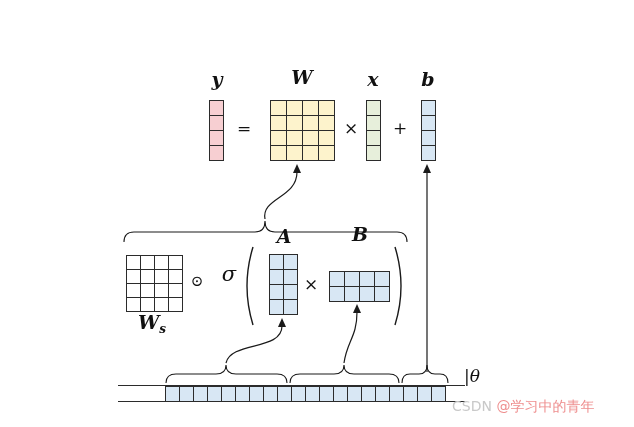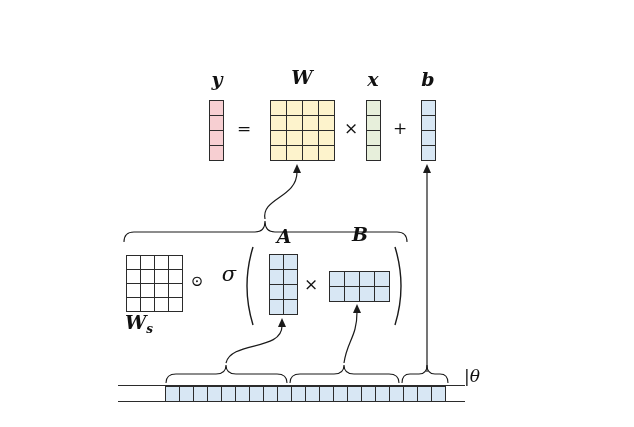--- a/index.html
+++ b/index.html
@@ -165,23 +165,27 @@
   </svg>
 
   <div class="clabel" style="left:217px;top:70px">y</div>
   <div class="op" style="left:244px;top:120px">=</div>
   <div class="clabel" style="left:302px;top:68px">W</div>
   <div class="op" style="left:351px;top:120px">×</div>
   <div class="clabel" style="left:373px;top:70px">x</div>
   <div class="op" style="left:400px;top:120px">+</div>
   <div class="clabel" style="left:428px;top:70px">b</div>
 
-  <div class="clabel" style="left:139px;top:313px"><span>W</span><span class="sub">s</span></div>
+  <div class="clabel" style="left:152px;top:313px"><span>W</span><span class="sub">s</span></div>
   <div class="op" style="left:197px;top:274px;font-size:15px">⊙</div>
   <div class="op sigma" style="left:229px;top:264px">σ</div>
   <div class="clabel" style="left:284px;top:227px">A</div>
   <div class="op" style="left:311px;top:276px">×</div>
   <div class="clabel" style="left:360px;top:225px">B</div>
 
   <div class="theta-label">|θ</div>
 
+  <div class="watermark">
+    <span class="wm-site">CSDN</span>
+    <span class="wm-user">@学习中的青年</span>
+  </div>
 
 </div>
 
 </body></html>

